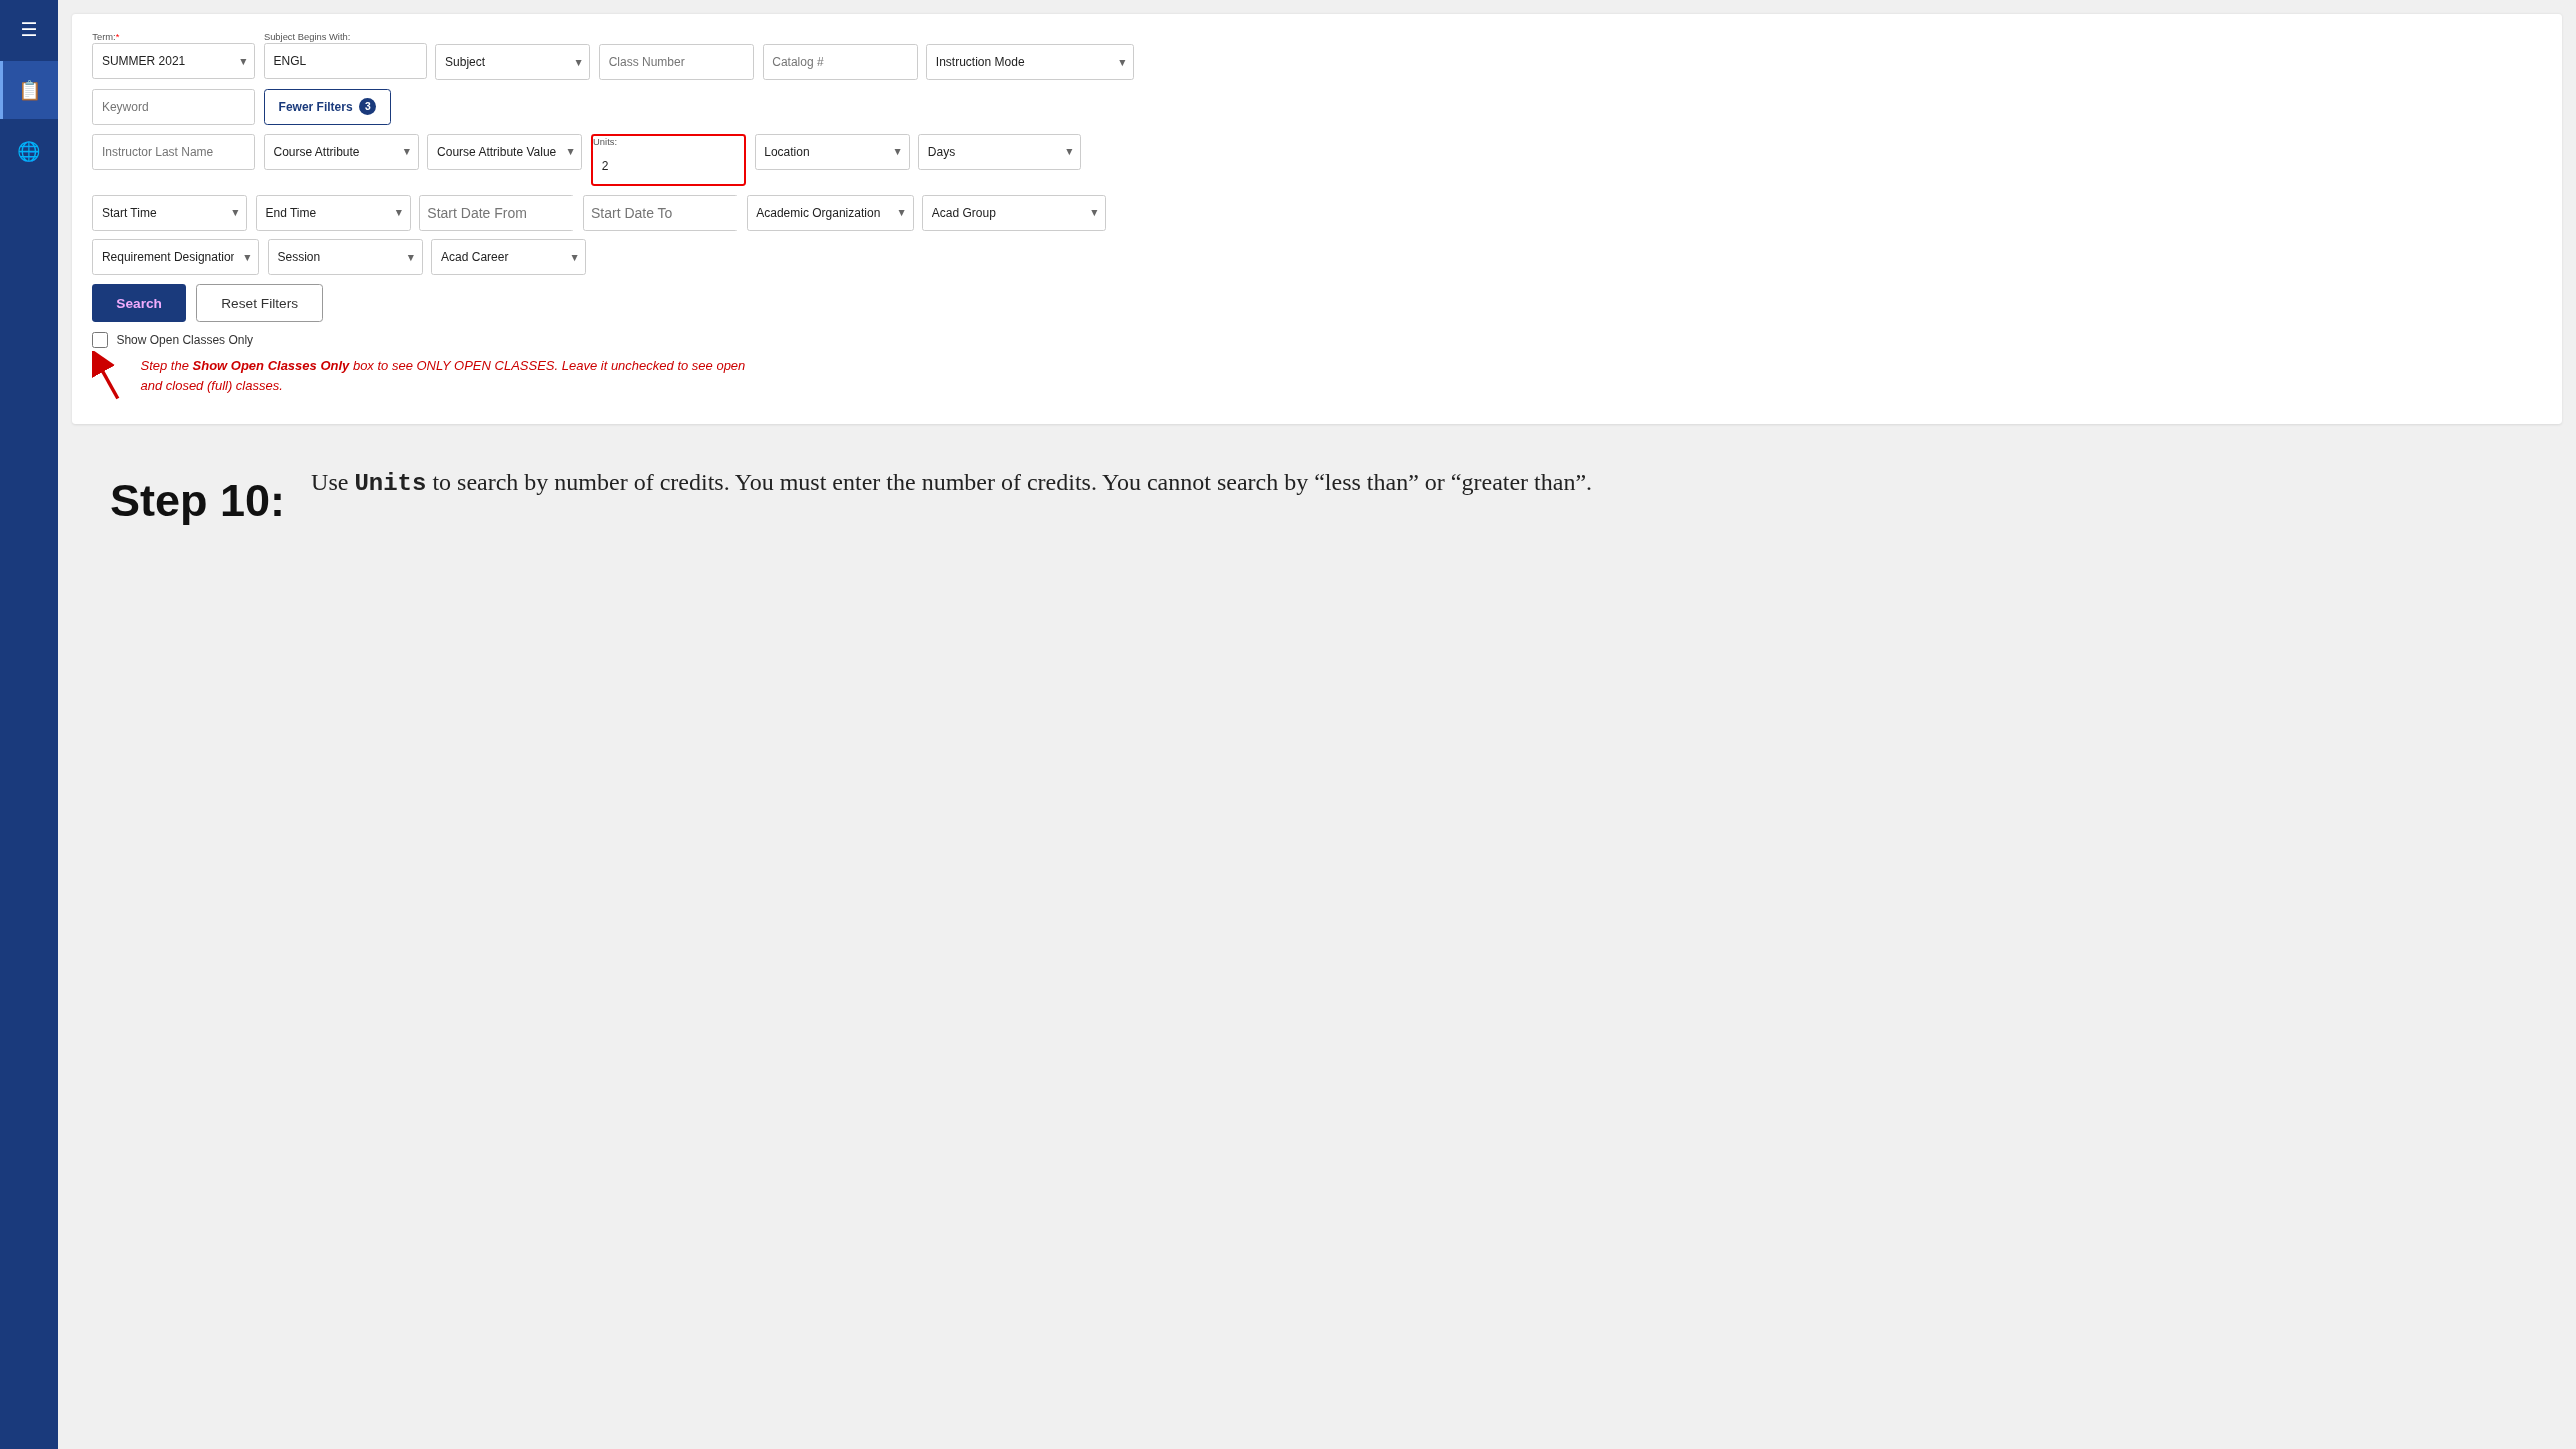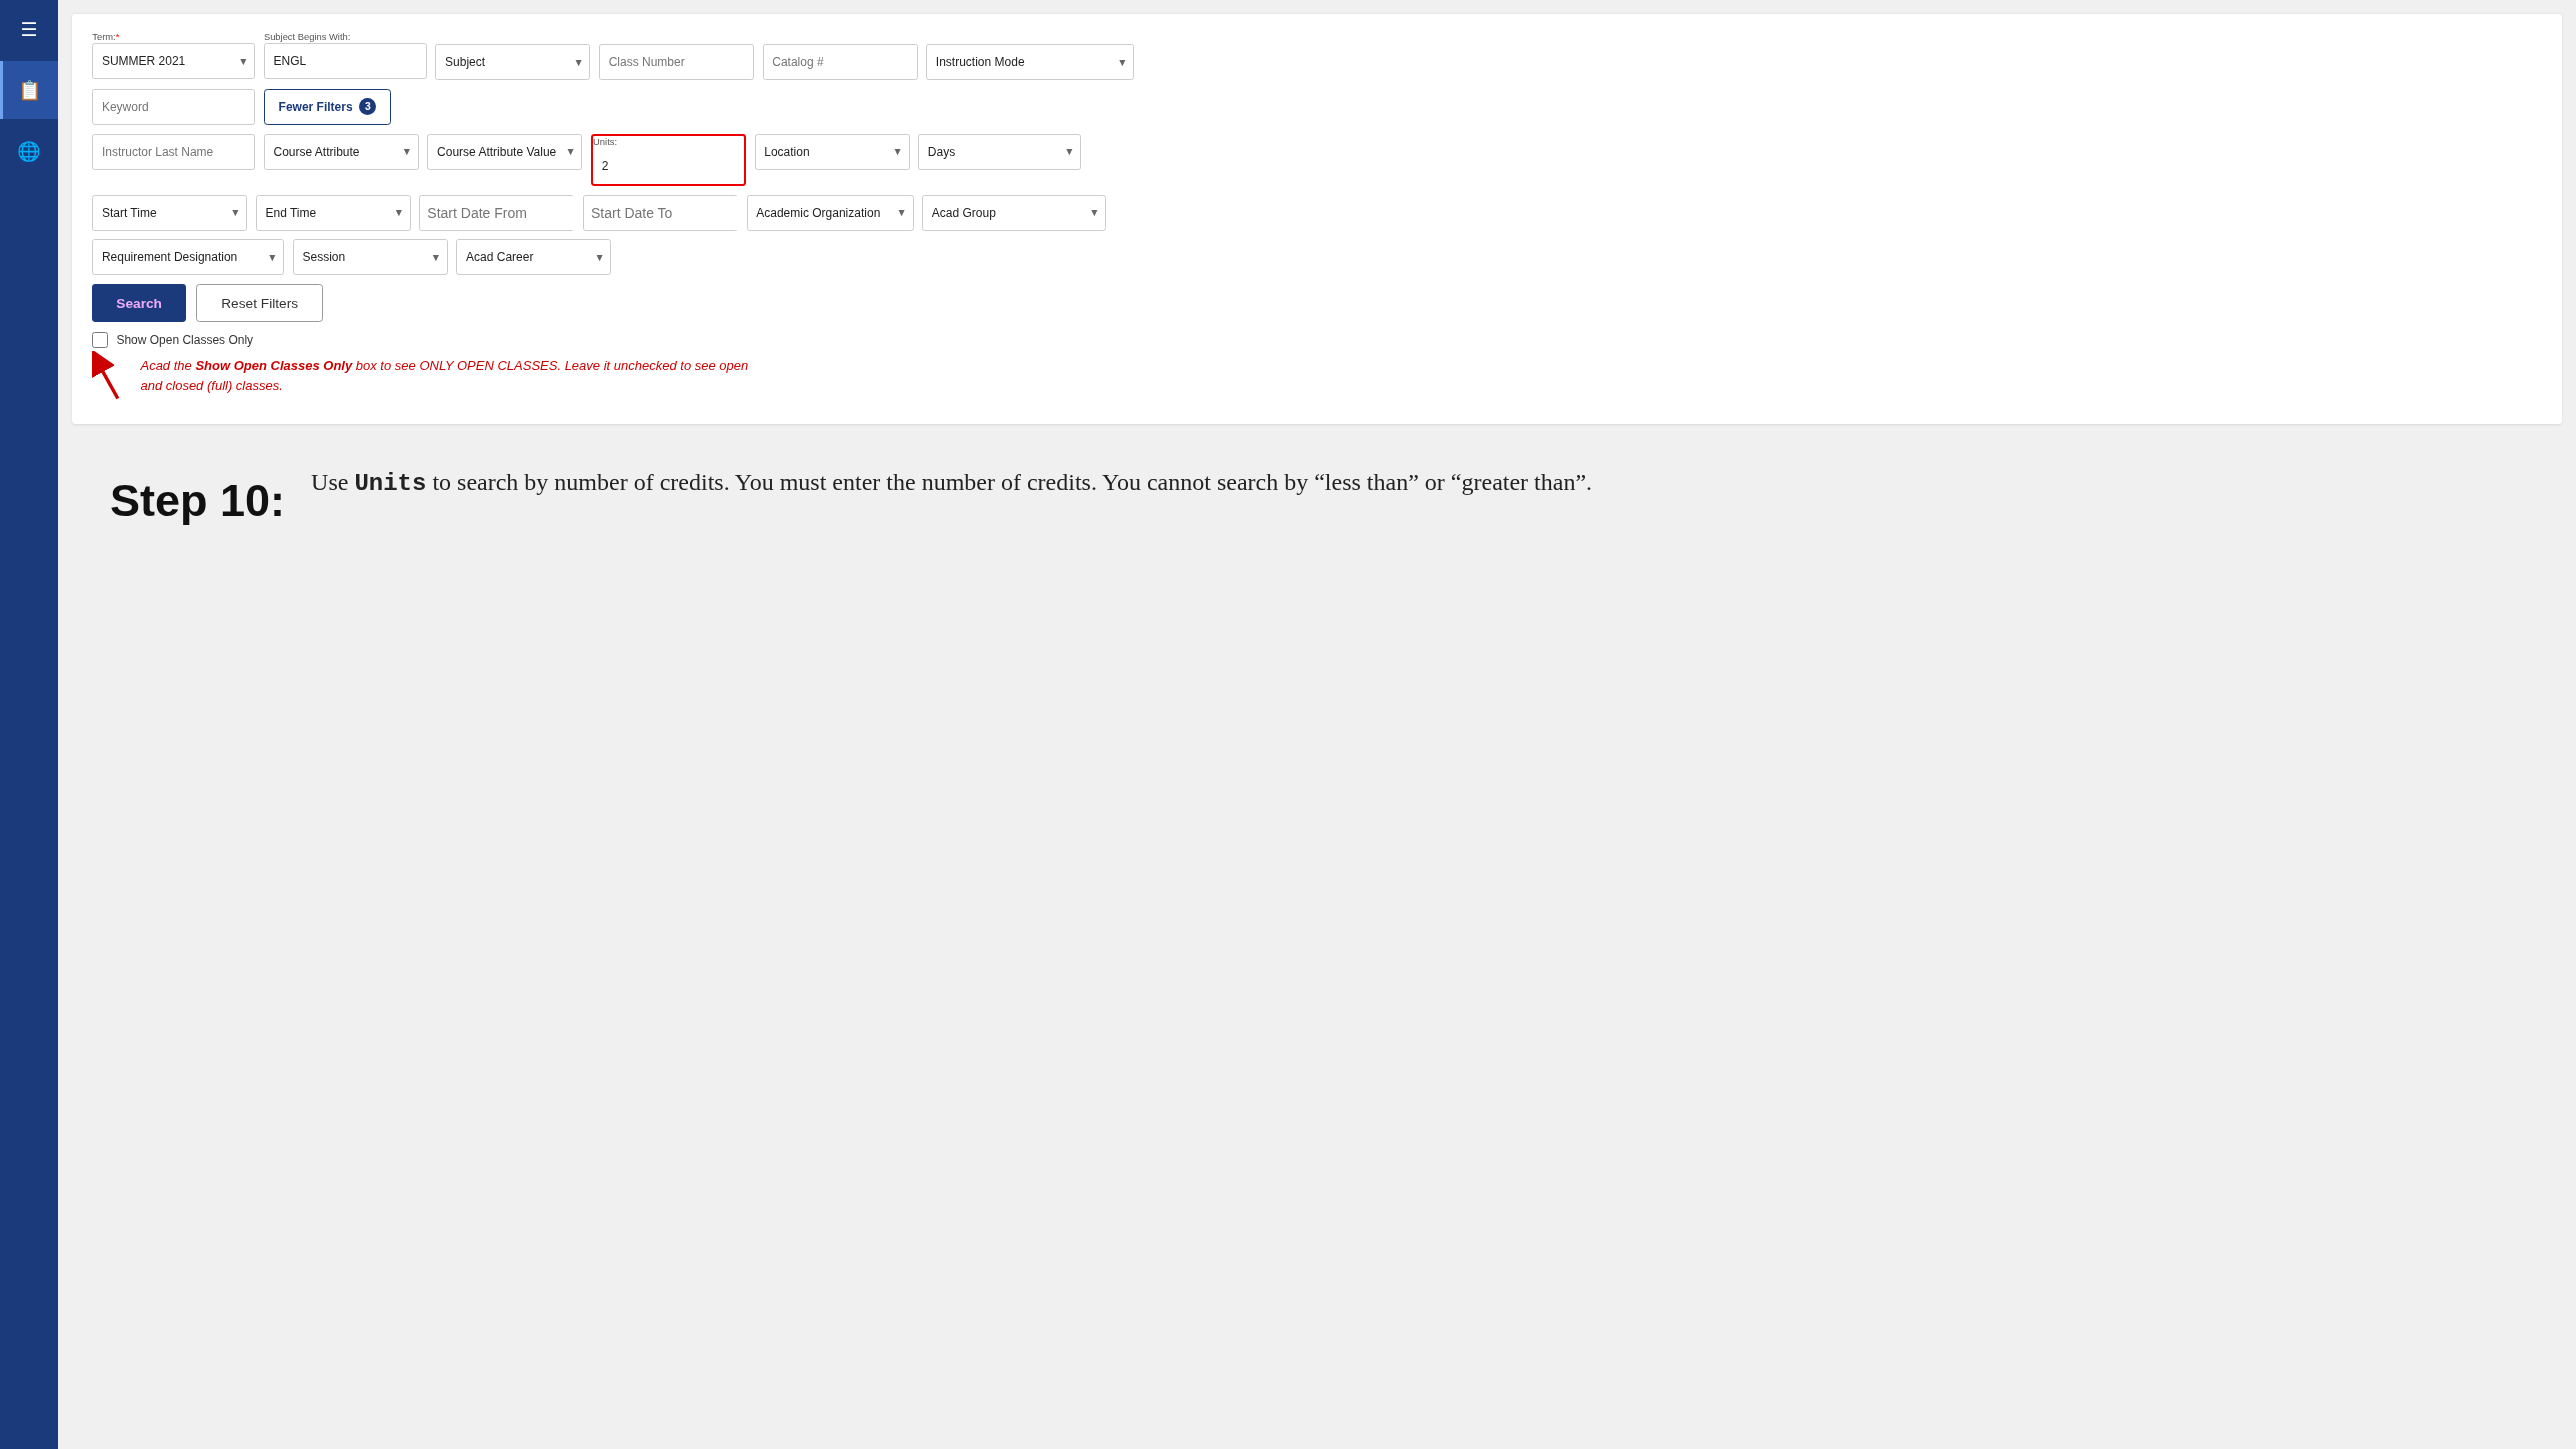--- a/index.html
+++ b/index.html
@@ -281,21 +281,21 @@
     .w-courseattrval { width: 155px; }
     .w-units { width: 155px; }
     .w-location { width: 155px; }
     .w-days { width: 163px; }
     .w-starttime { width: 155px; }
     .w-endtime { width: 155px; }
     .w-startdatefrom { width: 155px; }
     .w-startdateto { width: 155px; }
     .w-acadorg { width: 167px; }
     .w-acadgroup { width: 184px; }
-    .w-reqdesig { width: 192px; }
+    .w-reqdesig { width: 167px; }
     .w-session { width: 155px; }
     .w-acadcareer { width: 155px; }
 
     .date-input-wrapper {
       display: flex;
       align-items: center;
       border: 0.9px solid #ccc;
       border-radius: 2.6px;
       padding: 0 6.9px;
       height: 36px;
@@ -536,21 +536,21 @@
           <svg width="43" height="52" viewBox="0 0 50 60">
             <defs>
               <marker id="arrowhead" markerWidth="8" markerHeight="8" refX="4" refY="4" orient="auto">
                 <path d="M0,0 L8,4 L0,8 Z" fill="#cc0000"></path>
               </marker>
             </defs>
             <line x1="30" y1="55" x2="5" y2="10" stroke="#cc0000" stroke-width="4" marker-end="url(#arrowhead)"></line>
           </svg>
         </div>
         <div class="annotation">
-          <span>Acad the </span><strong>Show Open Classes Only</strong><span> box to see ONLY OPEN CLASSES. Leave it unchecked to see open and closed (full) classes.</span>
+          <span>Step the </span><strong>Show Open Classes Only</strong><span> box to see ONLY OPEN CLASSES. Leave it unchecked to see open and closed (full) classes.</span>
         </div>
       </div>
     </div>
   </div>
 
   <div class="bottom-section">
     <div class="step-label">Step 10:</div>
     <div class="step-description">
       <span>Use </span><span class="highlight">Units</span><span> to search by number of credits. You must enter the number of credits. You cannot search by “less than” or “greater than”.</span>
     </div>

